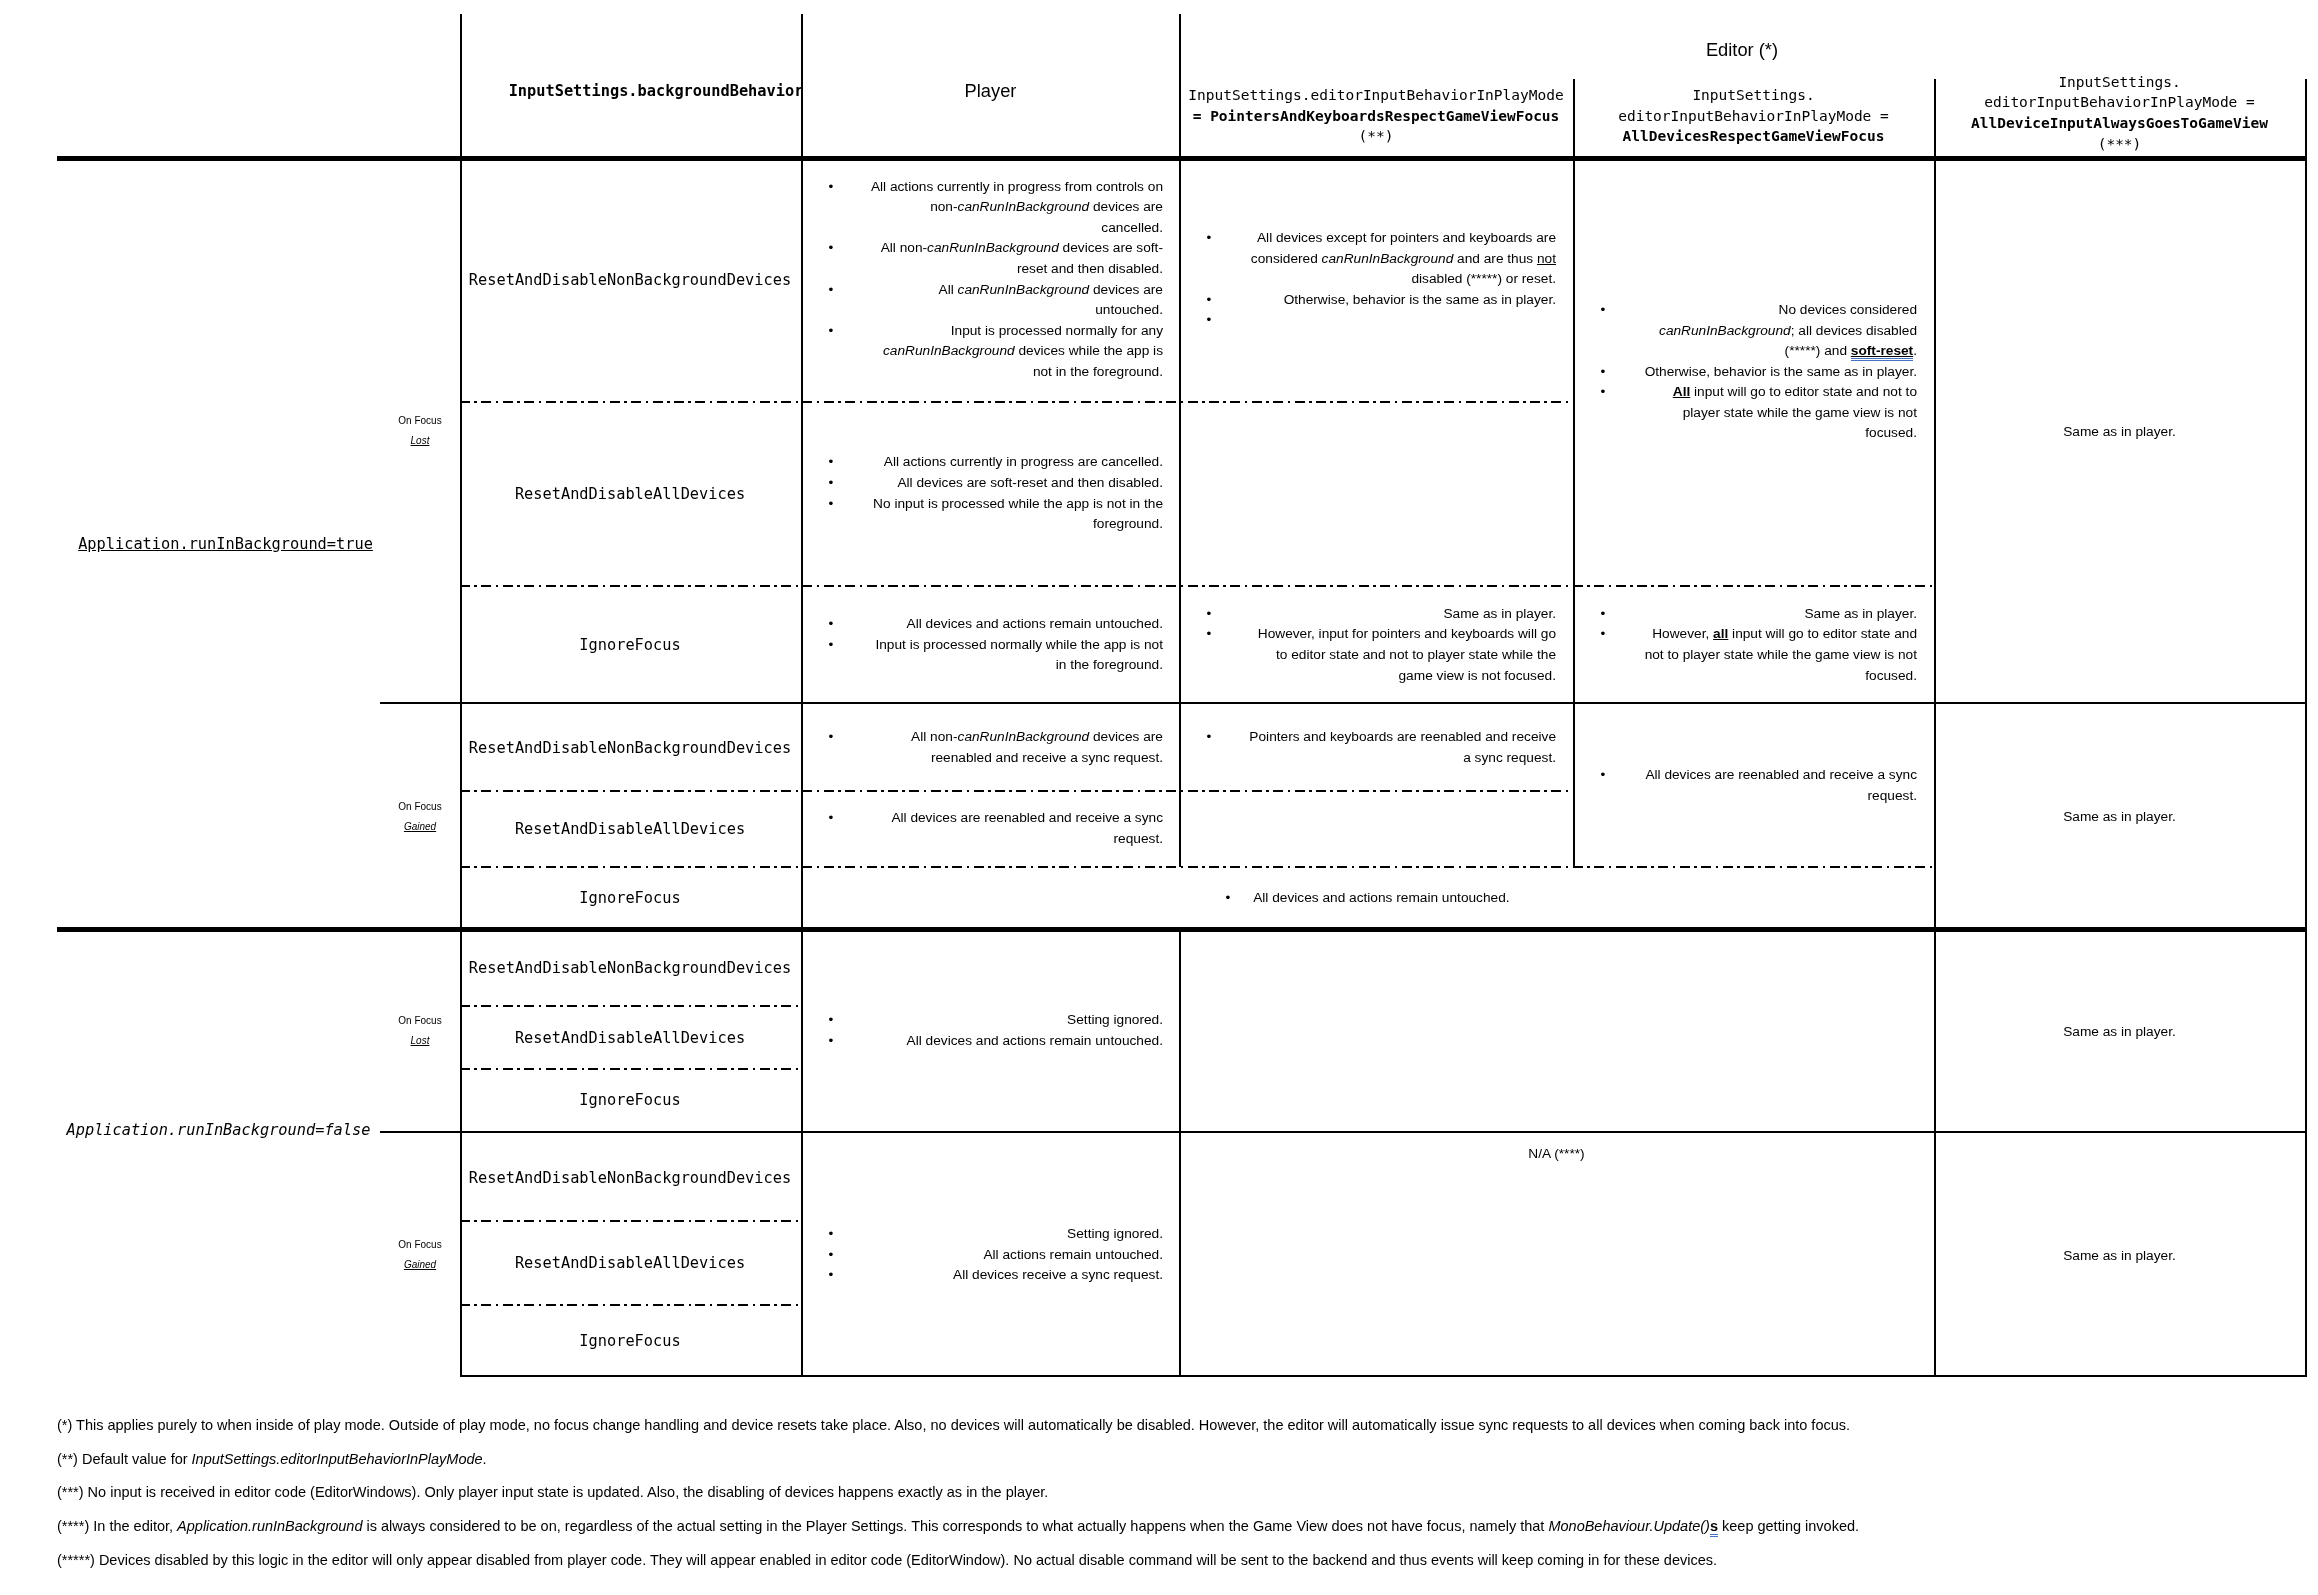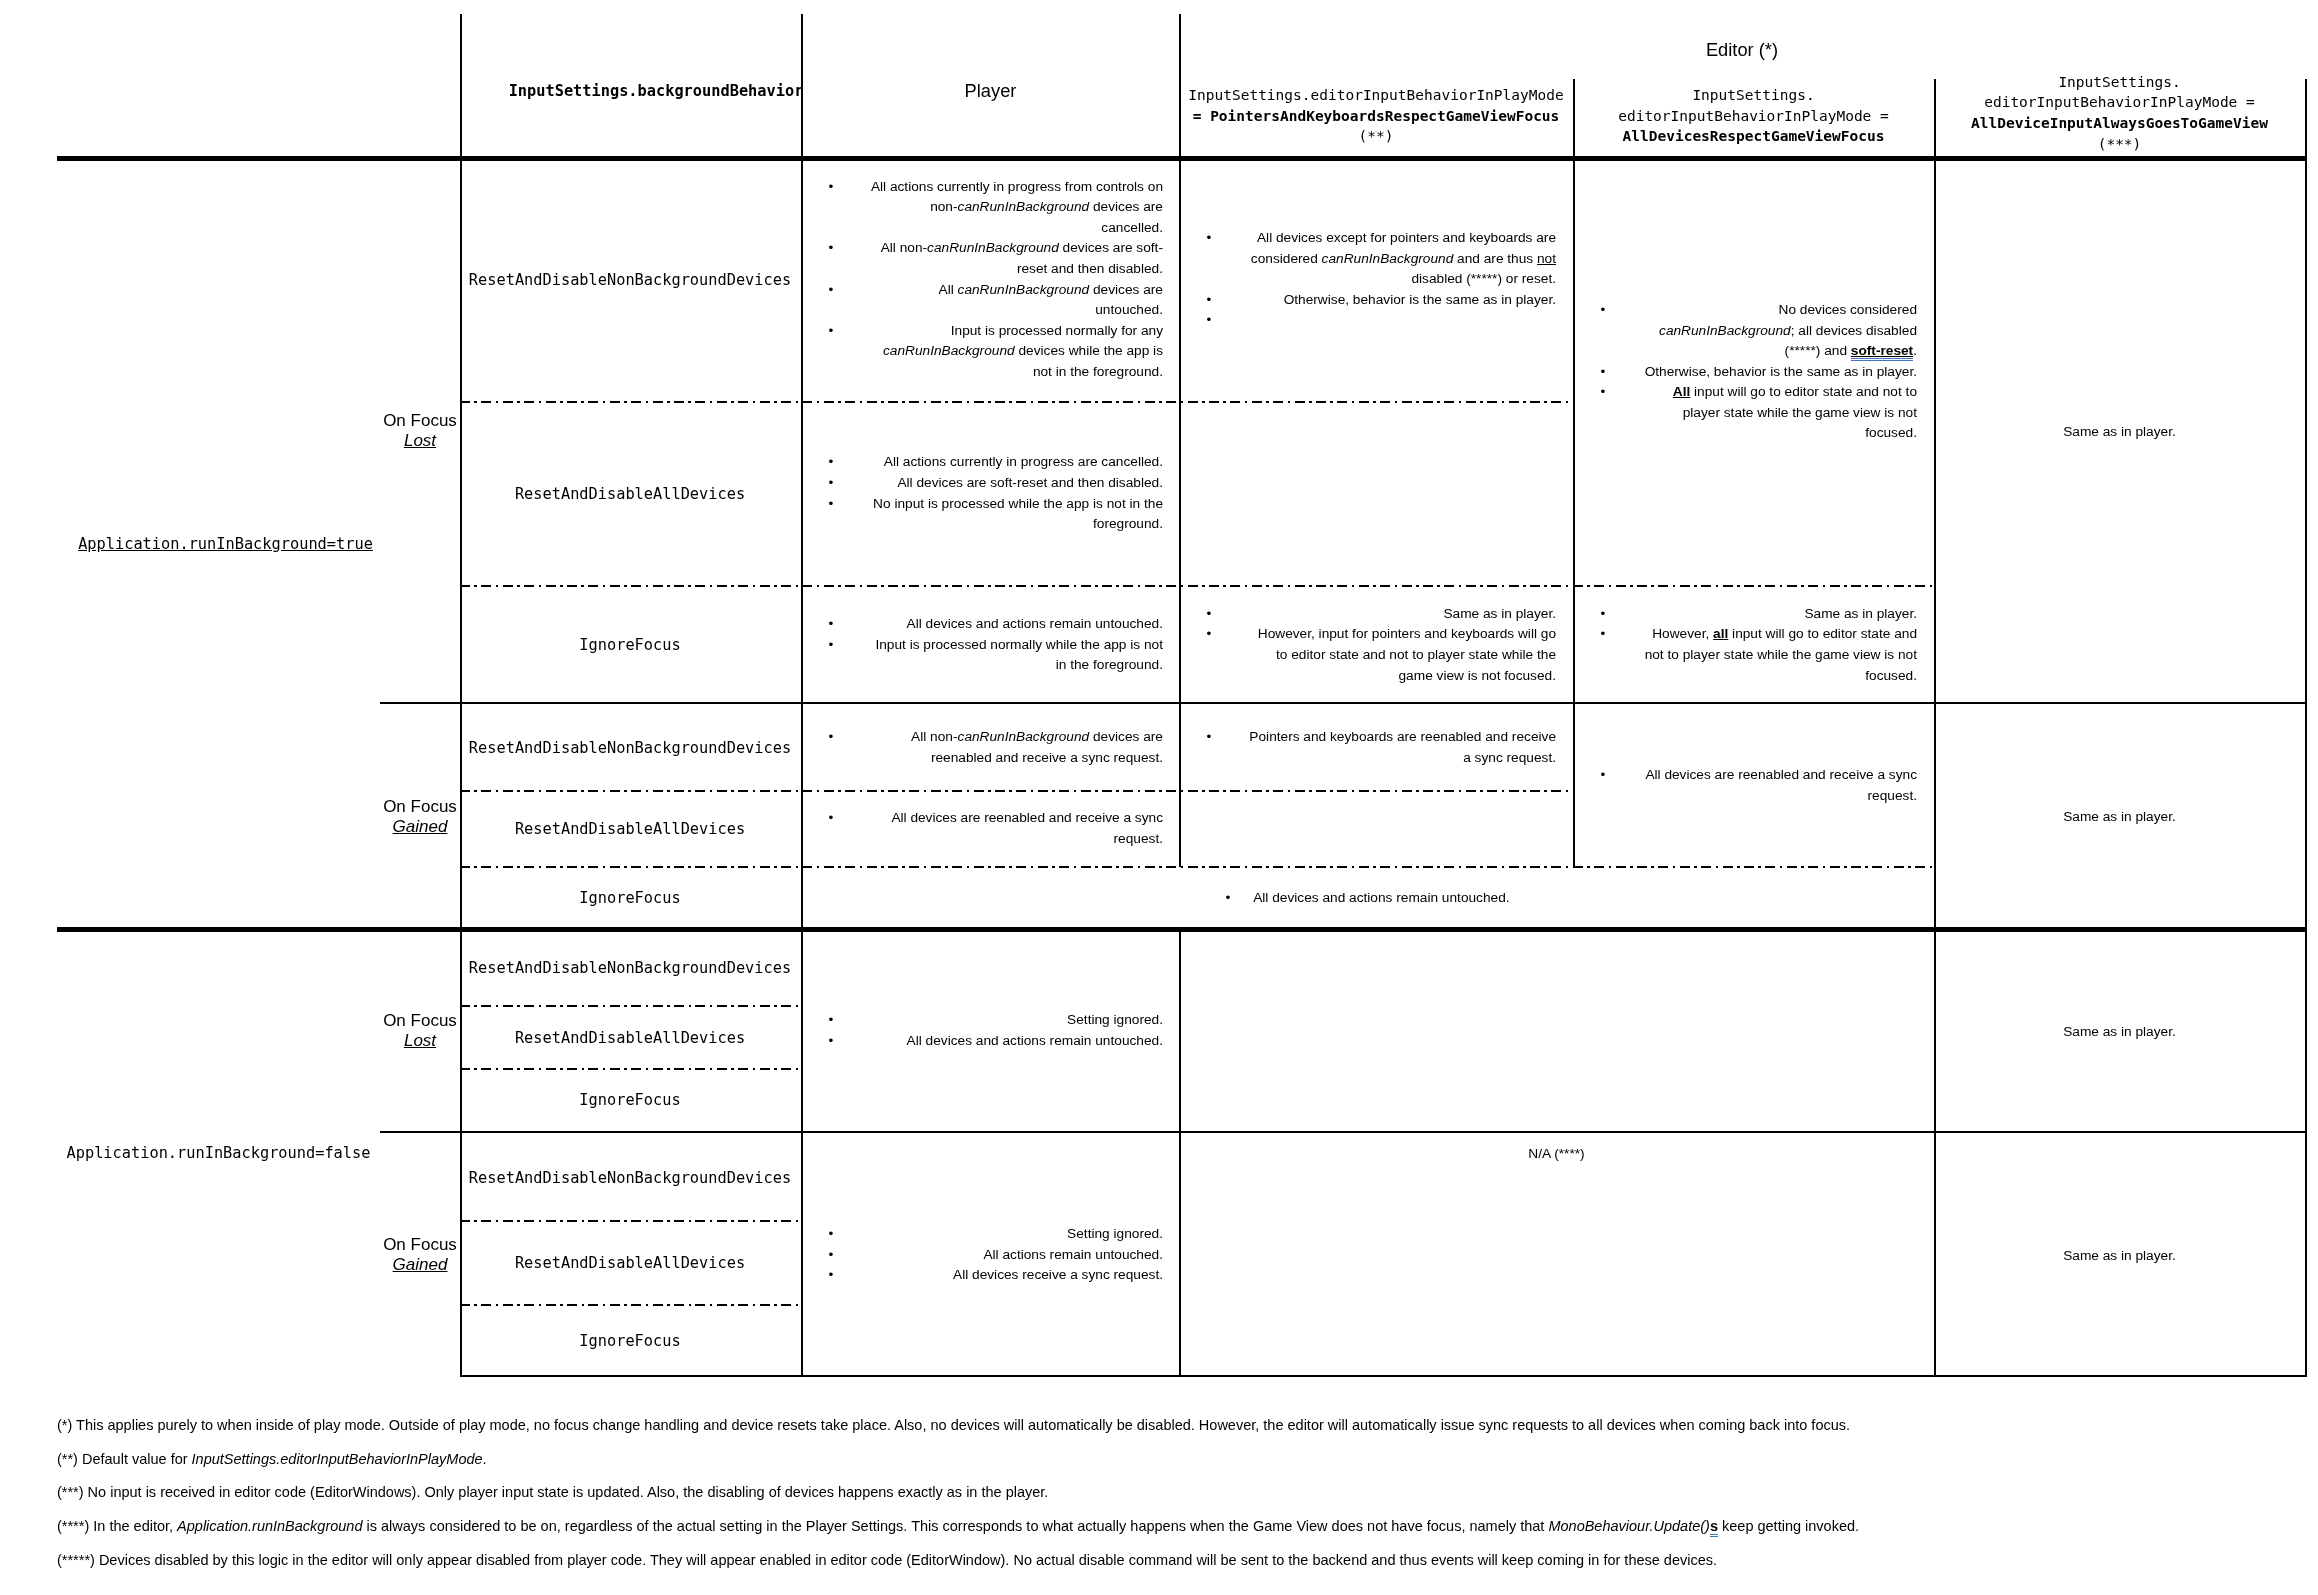--- a/index.html
+++ b/index.html
@@ -12,21 +12,21 @@
   .hline.thick{height:4.6px;}
   .dashline{position:absolute;height:1.5px;
     background:repeating-linear-gradient(to right,#000 0 10px,transparent 10px 14.5px,#000 14.5px 17px,transparent 17px 21.4px);}
   
   .center-cell{display:flex;align-items:center;justify-content:center;text-align:center;font-size:13.7px;}
   .label-mono{display:flex;align-items:center;justify-content:center;text-align:center;
               font-family:"DejaVu Sans Mono","Liberation Mono",monospace;font-size:15.3px;}
   .label-mono.bold{font-weight:bold;}
   .lines-cell{display:flex;flex-direction:column;justify-content:center;text-align:center;}
   .lines-mono{font-family:"DejaVu Sans Mono","Liberation Mono",monospace;font-size:14.5px;line-height:20.6px;}
-  .lines-sans{font-size:17px;line-height:20px;text-align:center;}
+  .lines-sans{font-size:10px;line-height:20px;text-align:center;}
   .big-sans{font-size:18.3px;}
   .list{display:flex;flex-direction:column;justify-content:center;
         padding:4.6px 17px 4.6px 23px;font-size:13.7px;line-height:20.6px;}
   .bi{display:flex;align-items:flex-start;}
   .dot{flex:0 0 40px;padding-left:4.6px;}
   .bt{flex:1;text-align:right;}
   .list.centered{align-items:center;padding:0;}
   .list.centered .bi .dot{flex:0 0 auto;margin-right:23px;padding-left:0;}
   .footnote{position:absolute;left:57px;font-size:14.5px;white-space:nowrap;}
   
@@ -54,21 +54,21 @@
       <div class="ln"><span class="bd">AllDevicesRespectGameViewFocus</span></div>
     </div>
   <div class="abs lines-cell lines-mono" style="left:1934px;top:70px;width:371px;height:86px;">
       <div class="ln"><span>InputSettings.</span></div>
       <div class="ln"><span>editorInputBehaviorInPlayMode =</span></div>
       <div class="ln"><span class="bd">AllDeviceInputAlwaysGoesToGameView</span></div>
       <div class="ln"><span>(***)</span></div>
     </div>
 
   <div class="abs label-mono" style="left:64px;top:158px;width:323px;height:771px;text-decoration:underline;">Application.runInBackground=true</div>
-  <div class="abs label-mono" style="left:57px;top:929px;width:323px;height:448px;">Application.runInBackground=false</div>
+  <div class="abs label-mono" style="left:57px;top:906px;width:323px;height:448px;font-style:italic;">Application.runInBackground=false</div>
 
   <div class="abs lines-cell lines-sans" style="left:380px;top:158px;width:80px;height:546px;">
       <div class="ln"><span>On Focus</span></div>
       <div class="ln"><span class="it ul">Lost</span></div>
     </div>
   <div class="abs lines-cell lines-sans" style="left:380px;top:704px;width:80px;height:225px;">
       <div class="ln"><span>On Focus</span></div>
       <div class="ln"><span class="it ul">Gained</span></div>
     </div>
   <div class="abs lines-cell lines-sans" style="left:380px;top:929px;width:80px;height:204px;">

